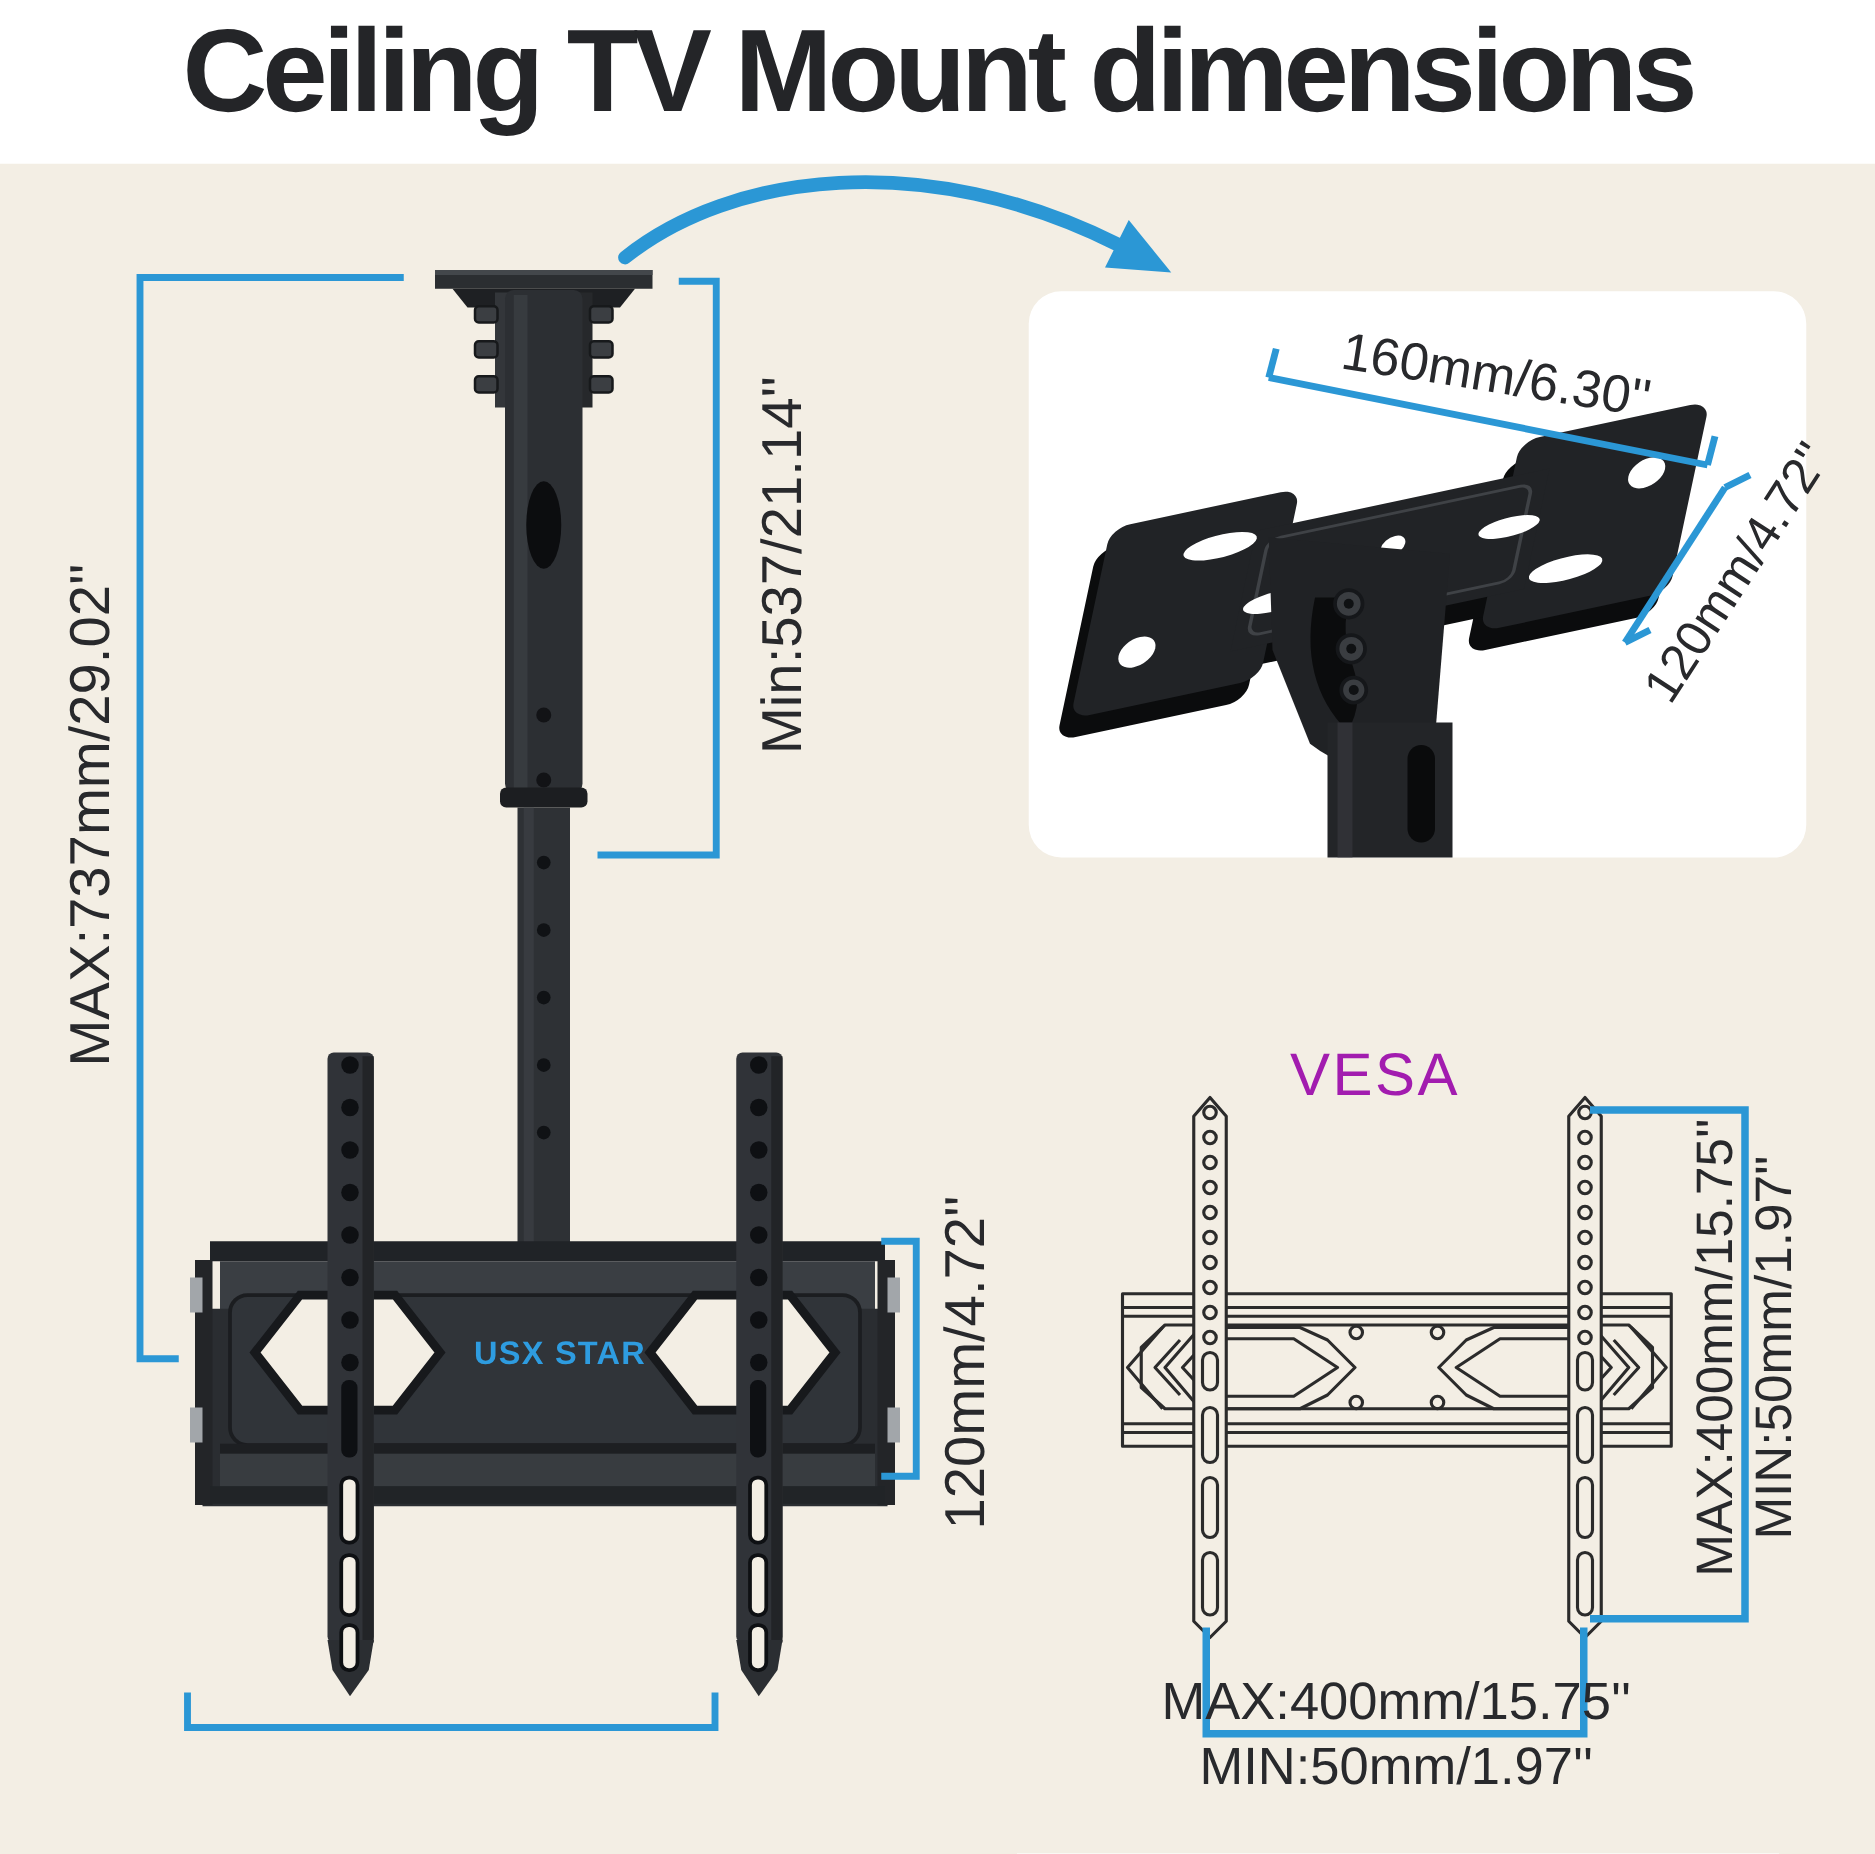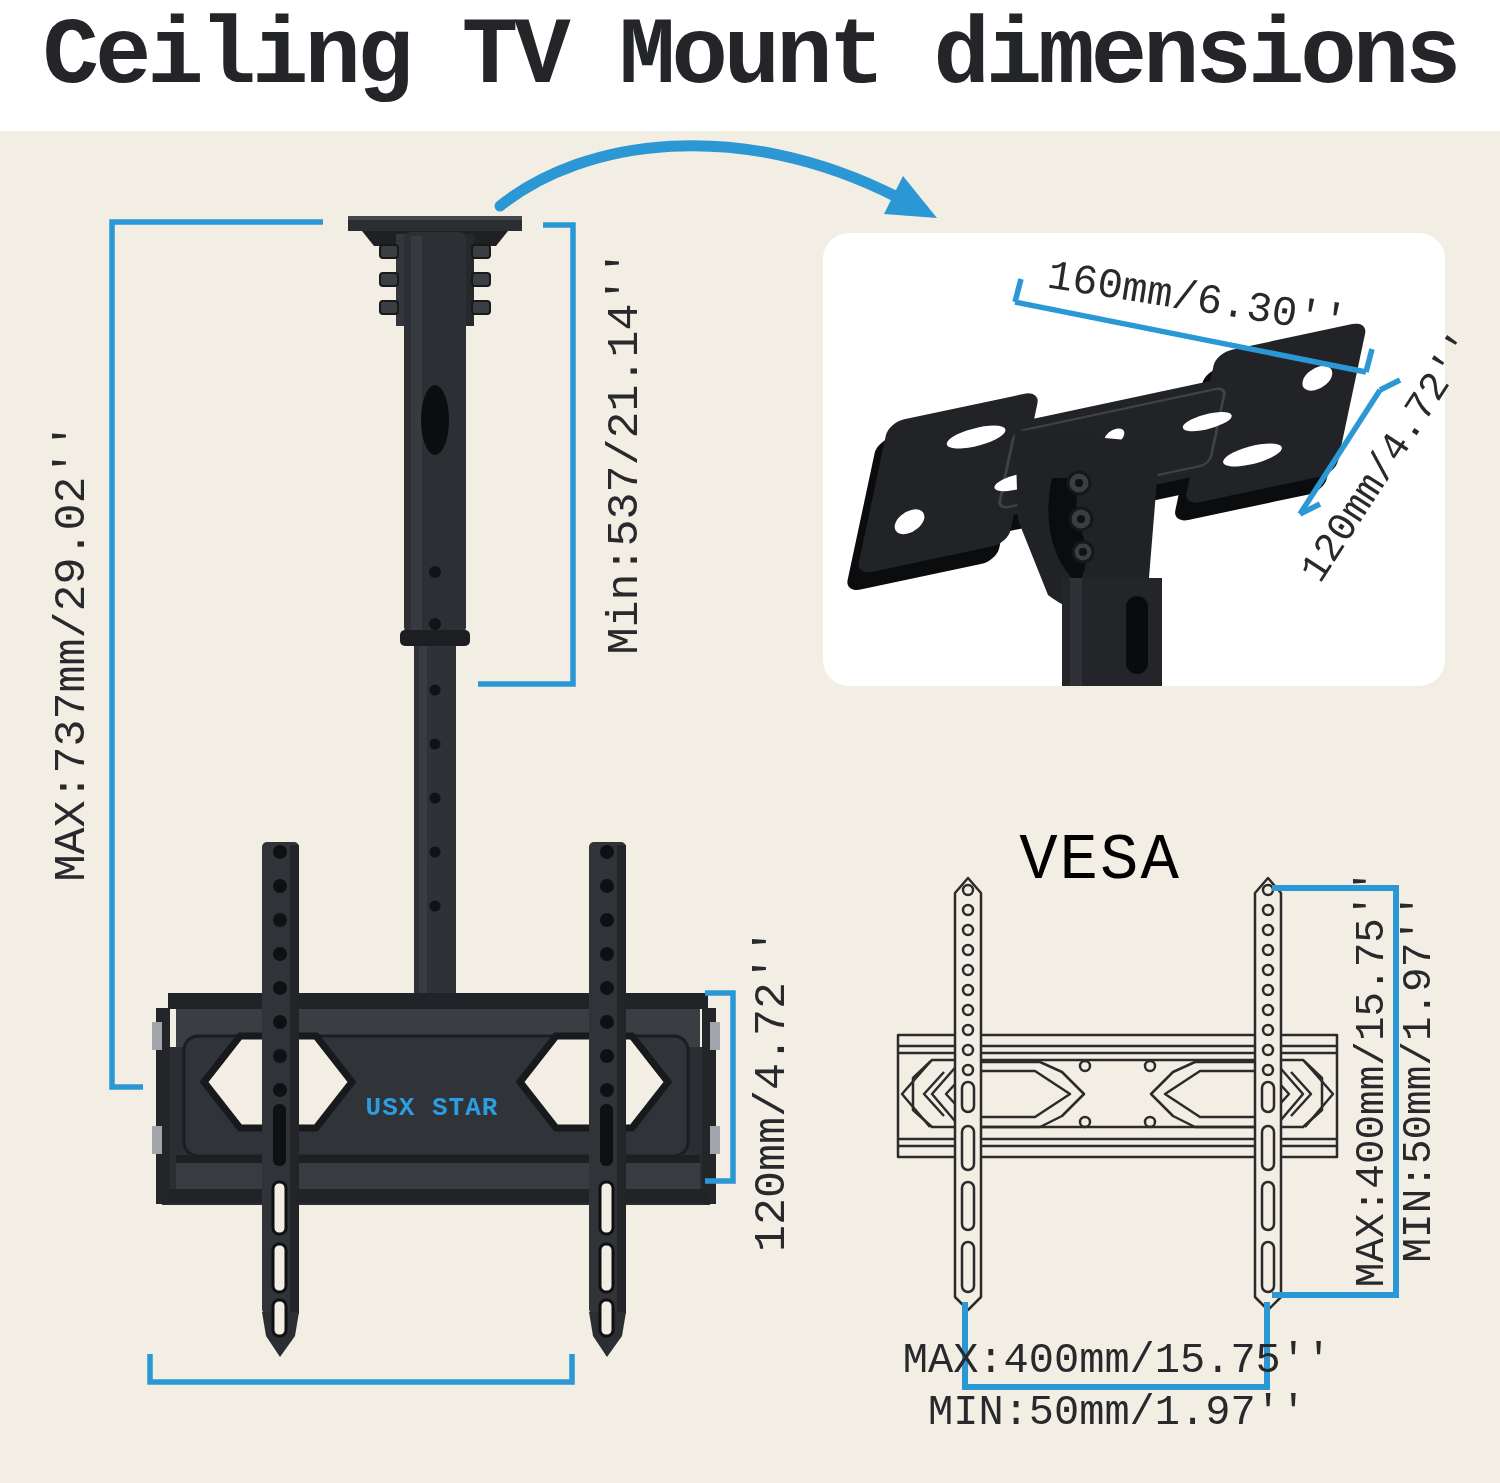--- a/index.html
+++ b/index.html
@@ -1,21 +1,21 @@
 <!DOCTYPE html>
 <html><head>
 <meta charset="utf-8">
 <style>
   html,body{margin:0;padding:0;background:#ffffff;}
   #canvas{
     position:relative;
     width:1500px;height:1483px;
     background:#ffffff;
     overflow:hidden;
-    font-family:Liberation Mono, monospace;
+    font-family:Liberation Sans, sans-serif;
   }
   #cream-panel{
     position:absolute;left:0;top:131px;width:1500px;height:1352px;
     background:#f3eee4;
   }
   #diagram-svg{position:absolute;left:0;top:0;}
   .label{
     position:absolute;
     color:#28292c;
     white-space:nowrap;
@@ -26,28 +26,28 @@
     left:750px;top:57px;
     font-size:94px;font-weight:800;letter-spacing:-4px;
     color:#242528;
   }
   #label-max-height{left:72px;top:652px;font-size:45px;transform:translate(-50%,-50%) rotate(-90deg);}
   #label-min-height{left:625px;top:452px;font-size:45px;transform:translate(-50%,-50%) rotate(-90deg);}
   #label-bracket-height{left:772px;top:1090px;font-size:45px;transform:translate(-50%,-50%) rotate(-90deg);}
   #label-bracket-width{left:361px;top:1426px;font-size:48px;}
   #label-plate-width{left:1197px;top:300px;font-size:42px;transform:translate(-50%,-50%) rotate(9deg);}
   #label-plate-depth{left:1390px;top:458px;font-size:40px;transform:translate(-50%,-50%) rotate(-57deg);}
-  #vesa-heading{left:1100px;top:861px;font-size:64px;color:#000000;letter-spacing:2px;}
+  #vesa-heading{left:1100px;top:861px;font-size:48px;color:#a21caf;letter-spacing:2px;}
   #label-vesa-max-v{left:1372px;top:1078px;font-size:41px;transform:translate(-50%,-50%) rotate(-90deg);}
   #label-vesa-min-v{left:1419px;top:1078px;font-size:41px;transform:translate(-50%,-50%) rotate(-90deg);}
   #label-vesa-max-h{left:1117px;top:1361px;font-size:42px;}
   #label-vesa-min-h{left:1117px;top:1413px;font-size:42px;}
   #brand-logo{
-    left:432px;top:1082px;font-size:26px;font-weight:bold;
-    color:#2e9ce0;letter-spacing:1px;margin-top:26px;
+    left:448px;top:1082px;font-size:26px;font-weight:bold;
+    color:#2e9ce0;letter-spacing:1px;
   }
 </style>
 </head>
 <body>
 
 <div id="canvas">
 
   <div id="cream-panel"></div>
 
   <svg id="diagram-svg" width="1500" height="1483" viewBox="0 0 1500 1483">

